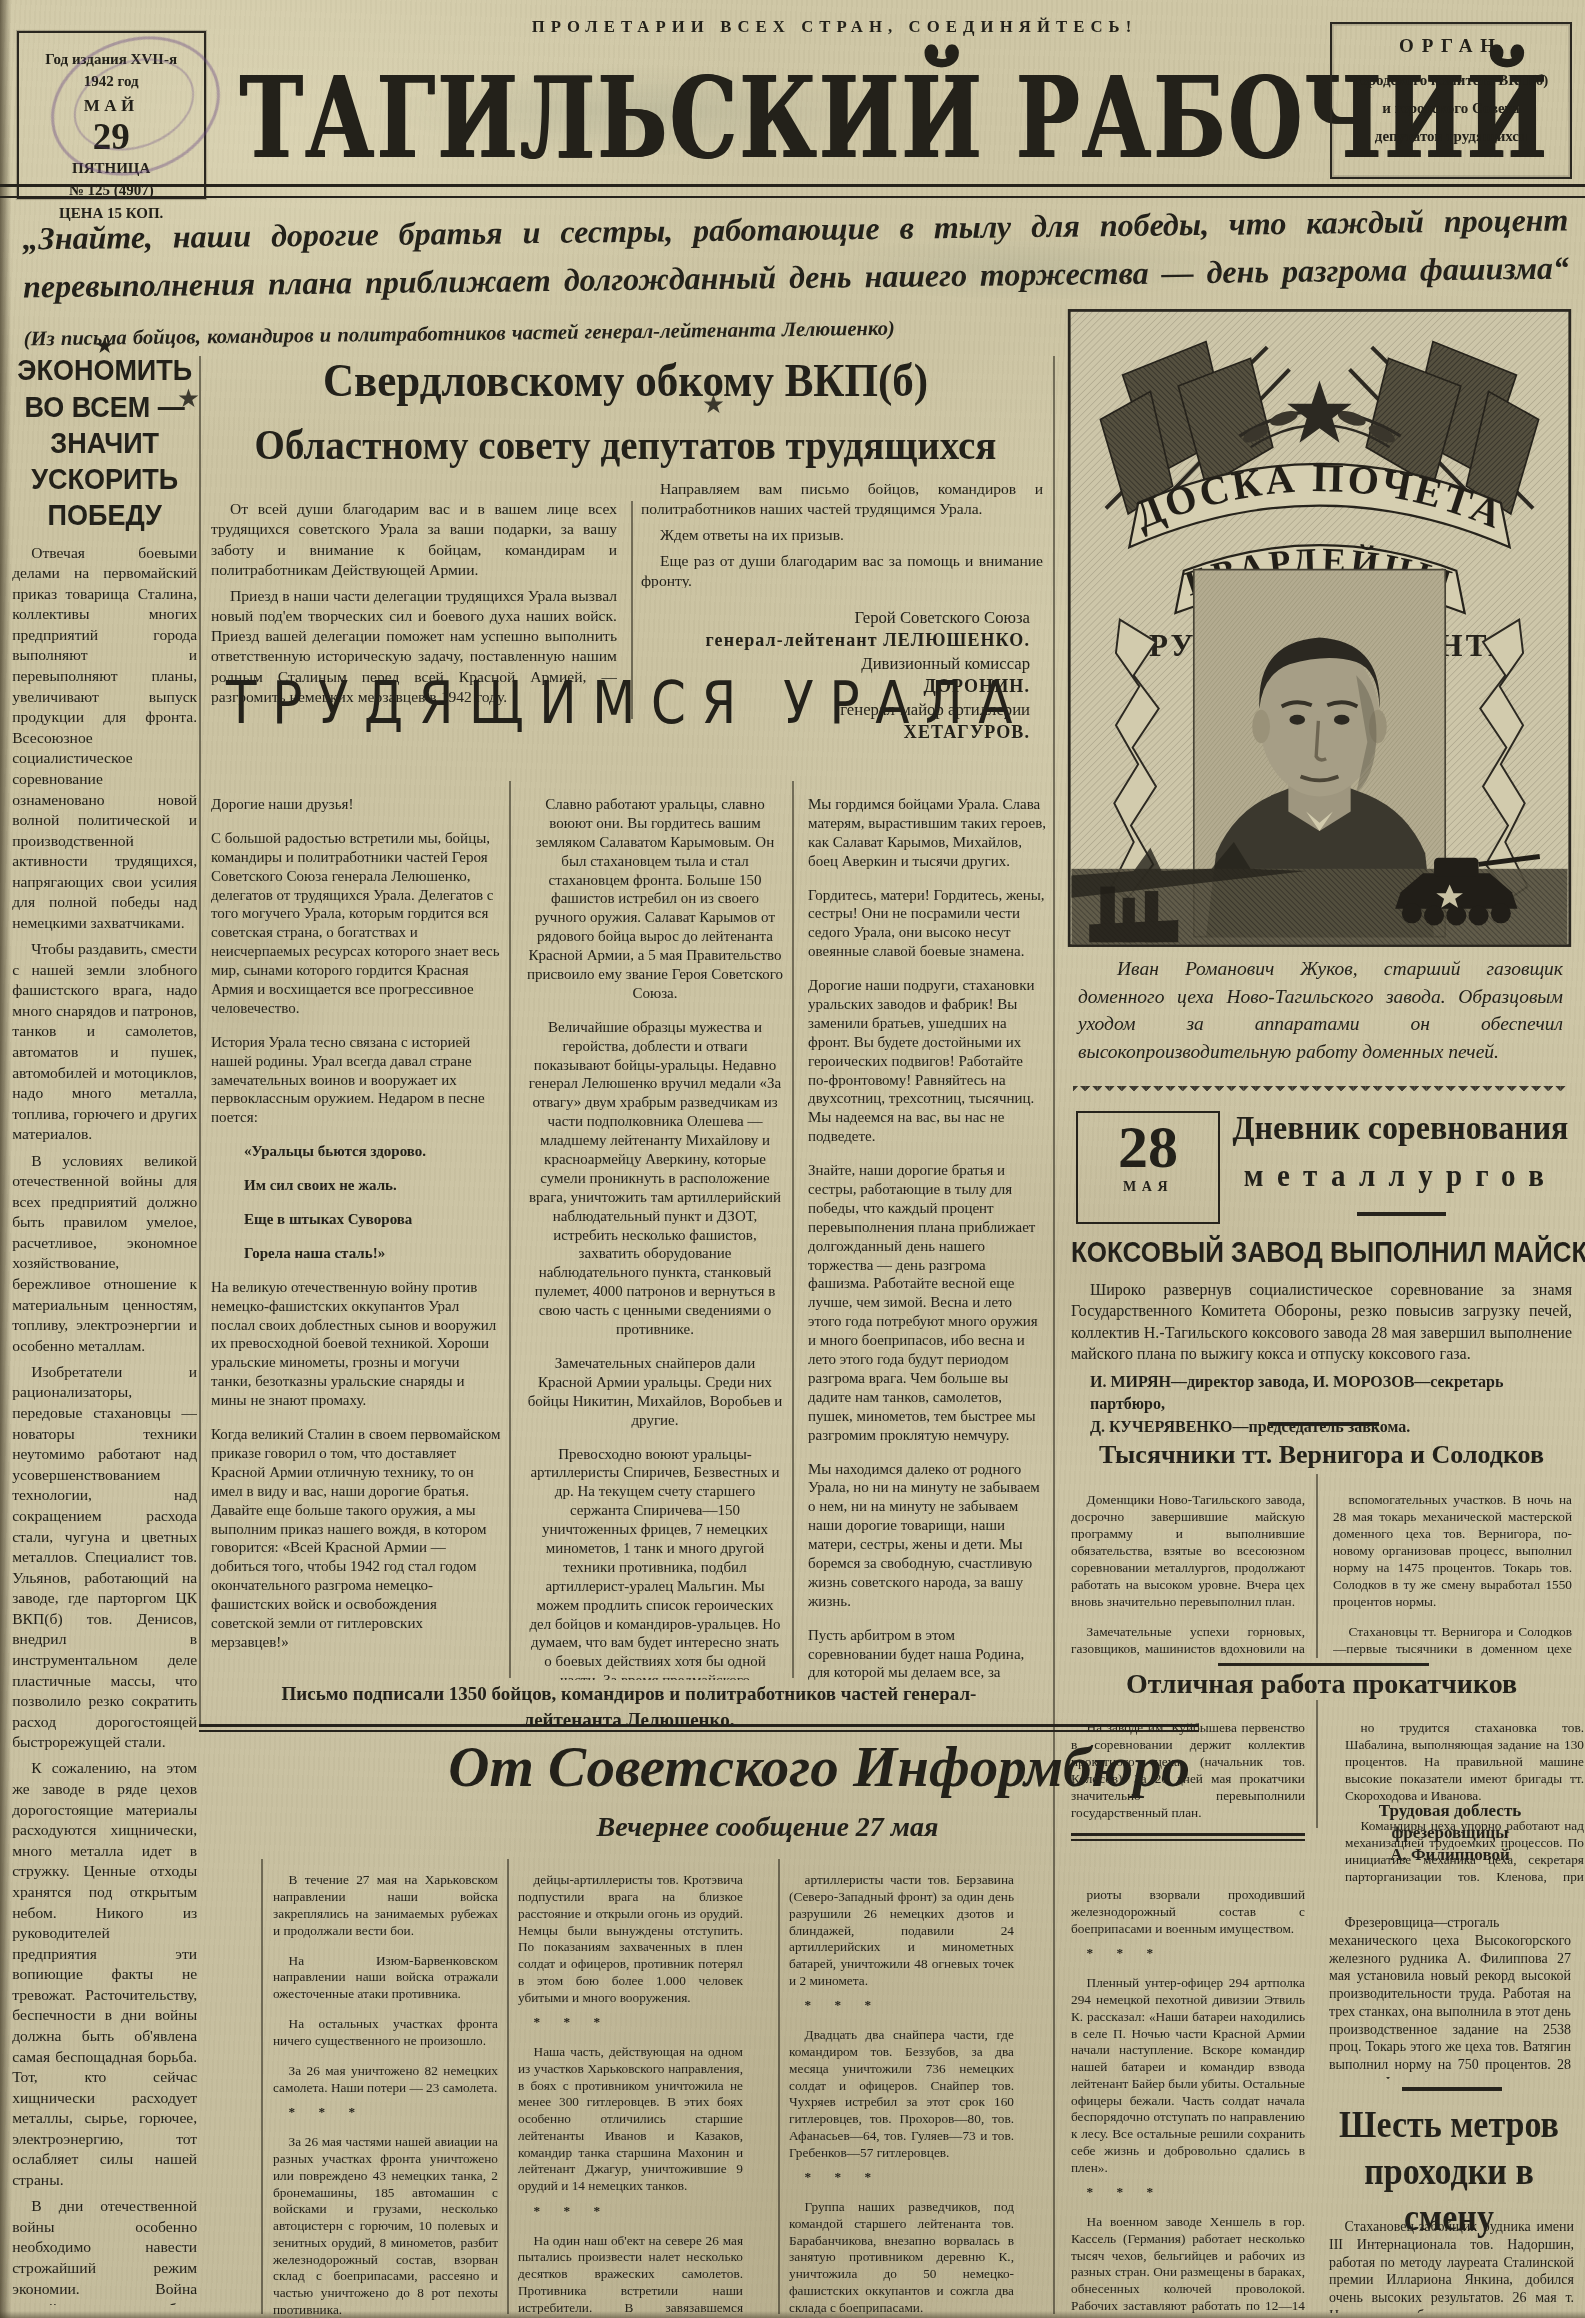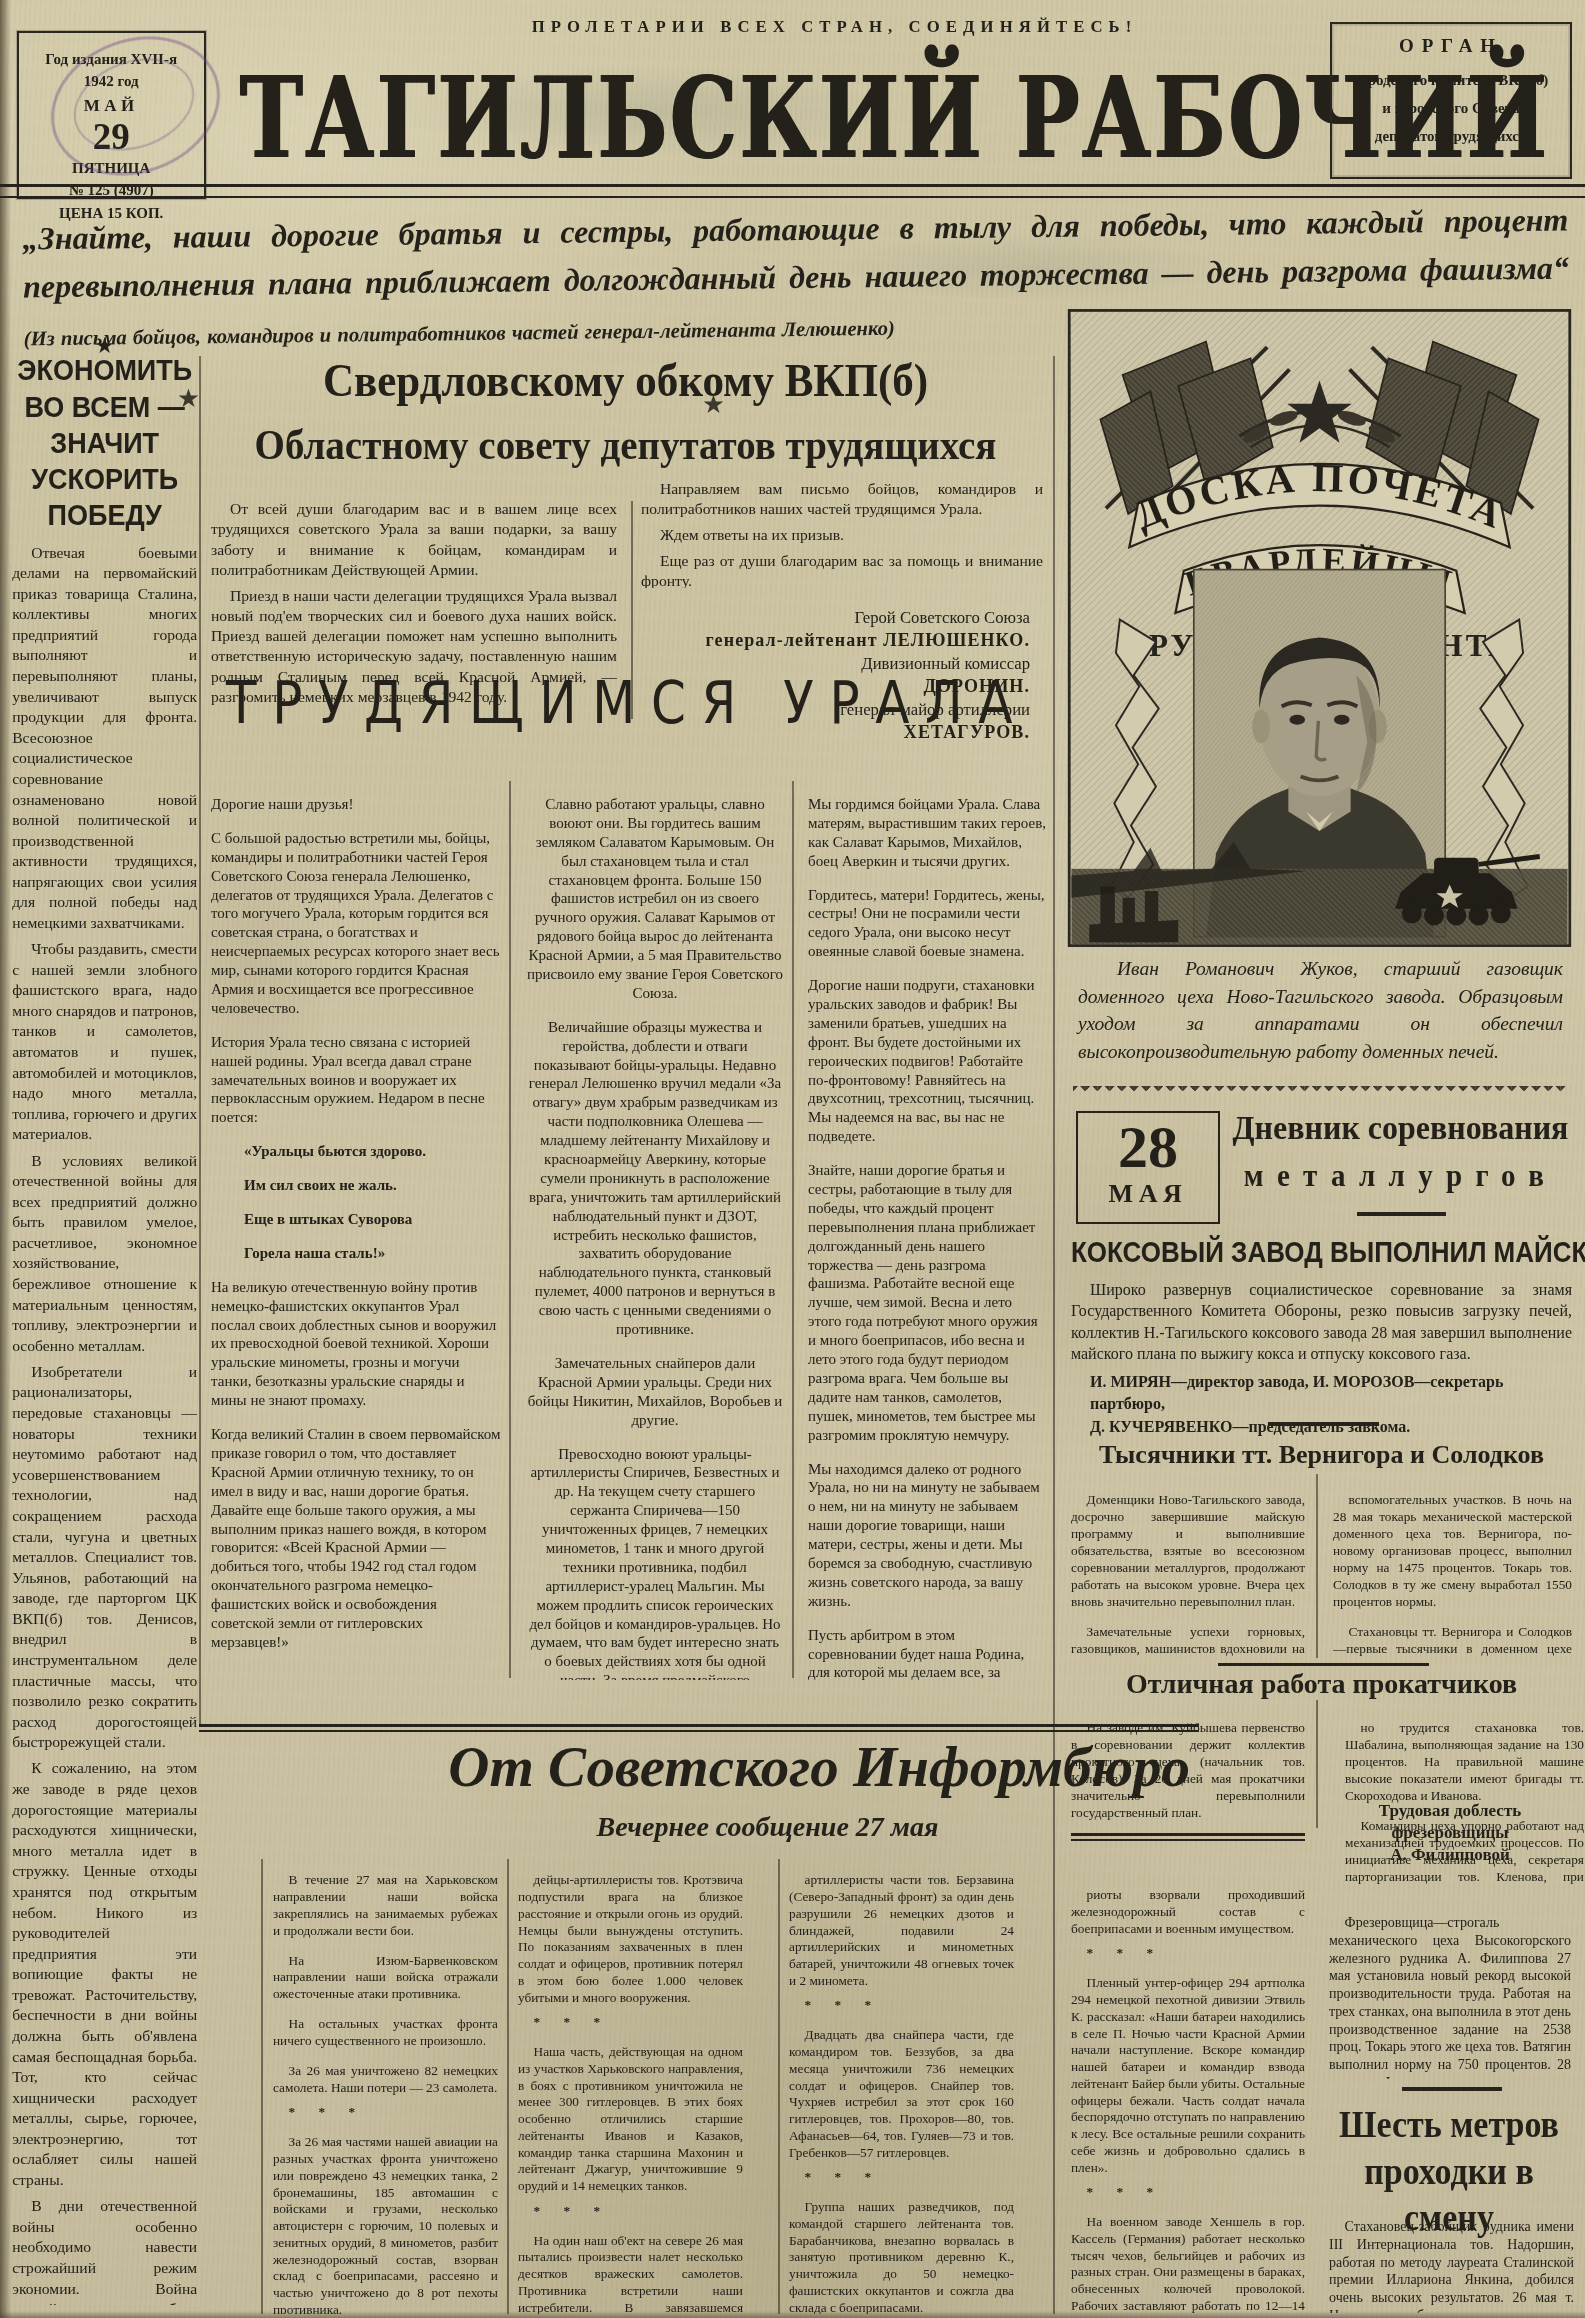--- a/index.html
+++ b/index.html
@@ -72,21 +72,21 @@
   .caption{left:1078px;top:955px;width:485px;font-style:italic;font-size:19.5px;line-height:1.42;text-align:justify;}
   .caption .cap-ind{text-indent:39px;display:block;}
   .zigzag{left:1073px;top:1086px;width:494px;height:7.8px;
      background:
        linear-gradient(135deg,#26231c 25%,transparent 25%) 0 0/12.2px 7.8px,
        linear-gradient(45deg,transparent 75%,#26231c 75%) 0 0/12.2px 7.8px;
      opacity:.85;}
   
   .date-box{left:1076px;top:1111px;width:140px;height:109px;border:2.8px solid #26231c;text-align:center;}
   .date-box .dd{font-weight:bold;font-size:60px;line-height:1.05;margin-top:3.3px;}
-  .date-box .mm{font-weight:bold;font-size:26px;letter-spacing:5.6px;}
+  .date-box .mm{font-weight:bold;font-size:14px;letter-spacing:5.6px;}
   .diary-t1{left:1229px;top:1109px;width:343px;text-align:center;font-weight:bold;font-size:32px;transform:scaleY(1.08);}
   .diary-t2{left:1229px;top:1159px;width:343px;text-align:center;font-weight:bold;font-size:29px;letter-spacing:13.3px;transform:scaleY(1.08);}
   .koks-h{left:1071px;top:1237px;width:501px;font-family:"Liberation Sans",sans-serif;font-weight:bold;
      font-size:26px;transform:scaleY(1.15);white-space:nowrap;}
   .koks-b{left:1071px;top:1279px;width:501px;font-size:16px;line-height:1.34;text-align:justify;}
   .koks-b p{text-indent:19px;margin:0;}
   .koks-s{left:1090px;top:1371px;width:482px;font-weight:bold;font-size:16px;line-height:1.4;text-align:left;}
   
   .tys-h{left:1071px;top:1440px;width:501px;text-align:center;font-weight:bold;font-size:26px;}
   .r-col{overflow:hidden;font-size:13.3px;line-height:1.27;}
@@ -212,20 +212,21 @@
       <p>Превосходно воюют уральцы-артиллеристы Спиричев, Безвестных и др. На текущем счету старшего сержанта Спиричева—150 уничтоженных фрицев, 7 немецких минометов, 1 танк и много другой техники противника, подбил артиллерист-уралец Мальгин. Мы можем продлить список героических дел бойцов и командиров-уральцев. Но думаем, что вам будет интересно знать о боевых действиях хотя бы одной части. За время предмайского соревнования уральская часть тов. Олешева истребила 2.170 немецких солдат и офицеров, уничтожила 9 немецких танков, разбила 21 ДЗОТ и блиндаж, артиллерийскую батарею и 12 орудий, 3 минометных батареи и 33 миномета, сбила 2 и подбила 2 фашистских самолета. Кроме того, уничтожила много станковых и ручных пулеметов, повозок с боеприпасами и другого имущества противника.</p>
     </div>
   <div class="abs trud-col" style="left:808px;width:238px;">
       <p>Мы гордимся бойцами Урала. Слава матерям, вырастившим таких героев, как Салават Карымов, Михайлов, боец Аверкин и тысячи других.</p>
       <p>Гордитесь, матери! Гордитесь, жены, сестры! Они не посрамили чести седого Урала, они высоко несут овеянные славой боевые знамена.</p>
       <p>Дорогие наши подруги, стахановки уральских заводов и фабрик! Вы заменили братьев, ушедших на фронт. Вы будете достойными их героических подвигов! Работайте по-фронтовому! Равняйтесь на двухсотниц, трехсотниц, тысячниц. Мы надеемся на вас, вы нас не подведете.</p>
       <p>Знайте, наши дорогие братья и сестры, работающие в тылу для победы, что каждый процент перевыполнения плана приближает долгожданный день нашего торжества — день разгрома фашизма. Работайте весной еще лучше, чем зимой. Весна и лето этого года потребуют много оружия и много боеприпасов, ибо весна и лето этого года будут периодом разгрома врага. Чем больше вы дадите нам танков, самолетов, пушек, минометов, тем быстрее мы разгромим проклятую немчуру.</p>
       <p>Мы находимся далеко от родного Урала, но ни на минуту не забываем о нем, ни на минуту не забываем наши дорогие товарищи, наши матери, сестры, жены и дети. Мы боремся за свободную, счастливую жизнь советского народа, за вашу жизнь.</p>
       <p>Пусть арбитром в этом соревновании будет наша Родина, для которой мы делаем все, за которую мы проливаем кровь и, не задумываясь, отдаем свою жизнь.</p>
     </div>
+  <div class="abs trud-footer">Письмо подписали 1350 бойцов, командиров и политработников частей генерал-лейтенанта Лелюшенко.</div>
   <div class="abs ni hr-dbl" style="left:199px;top:1724px;width:1000px;"></div>
 
   <svg class="abs photo" viewBox="0 0 908 1150">
     <defs>
       <pattern id="hatch" width="9" height="9" patternUnits="userSpaceOnUse" patternTransform="rotate(45)">
         <rect width="9" height="9" fill="#cdc6a9"></rect>
           <line x1="0" y1="0" x2="0" y2="9" stroke="#9a937c" stroke-width="1.6"></line>
       </pattern>
       <pattern id="hatchD" width="7" height="7" patternUnits="userSpaceOnUse" patternTransform="rotate(-45)">
         <rect width="7" height="7" fill="#55503f"></rect>

